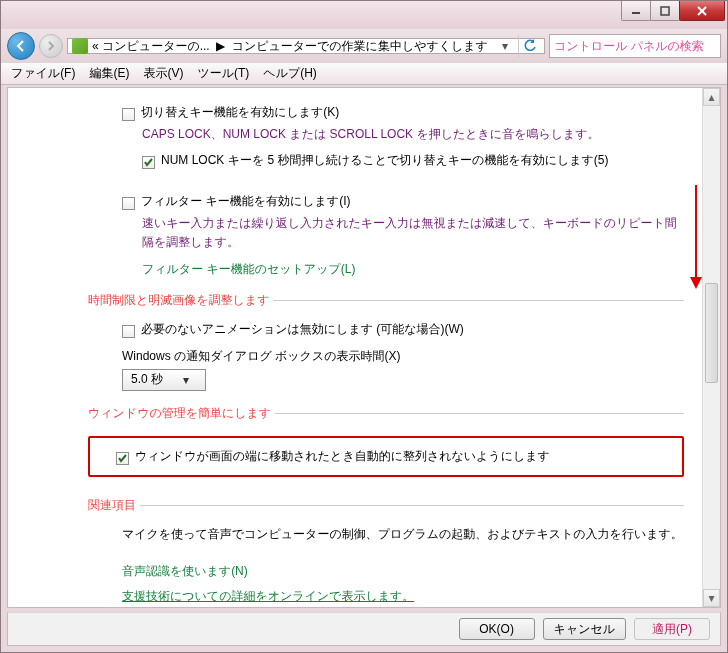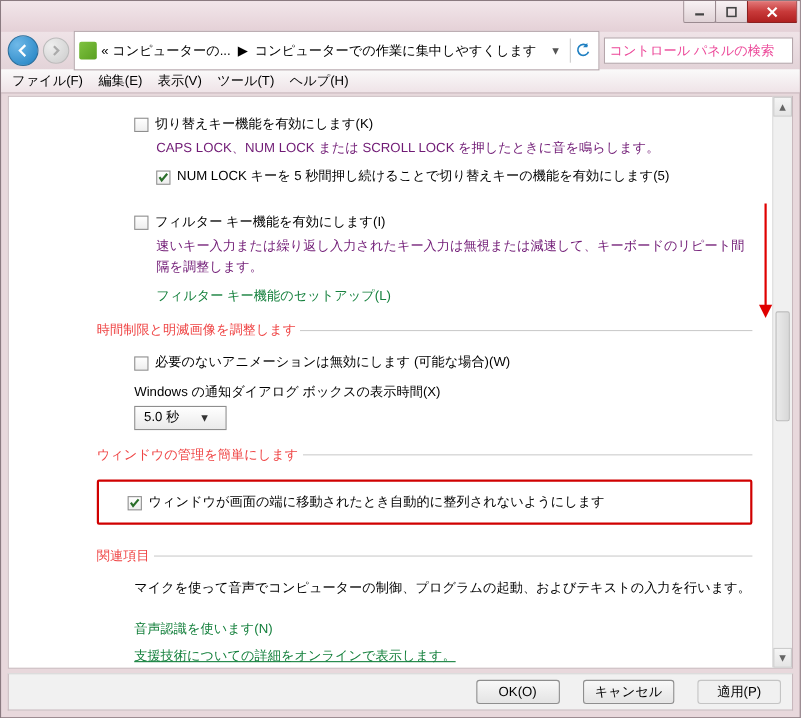--- a/index.html
+++ b/index.html
@@ -64,21 +64,21 @@
     color:#fff;
   }
   .nav-fwd {
     width:24px;height:24px;
     background: radial-gradient(circle at 30% 30%, #eee, #ccc);
     border-color:#bbb;
     color:#aaa;
   }
   .addr {
     flex: 1;
-    height: 36px;
+    height: 16px;
     background: #fff;
     border: 1px solid #b5a6ab;
     display:flex; align-items:center;
     padding: 0 4px;
     gap: 4px;
   }
   .addr-icon {
     width:16px;height:16px;
     background: linear-gradient(135deg,#7fc241,#5aa020);
     border-radius:2px;
@@ -164,21 +164,21 @@
   .annot-arrow .head {
     position:absolute; left:-4px; top:92px;
     width:0;height:0;
     border-left:6px solid transparent;
     border-right:6px solid transparent;
     border-top:12px solid #e00000;
   }
 
   
   .chk-row {
-    display:flex; align-items:center; gap:6px;
+    display:flex; align-items:flex-end; gap:6px;
     margin: 4px 0;
   }
   .chk {
     width:13px;height:13px;
     border:1px solid #8e8e8e;
     background:linear-gradient(#fff,#eee);
     flex-shrink:0;
     margin-top:2px;
     display:flex;align-items:center;justify-content:center;
   }
@@ -222,32 +222,32 @@
 
   
   .footer {
     position:absolute;
     left:6px; right:6px; bottom:6px;
     height:34px;
     background:#f1f1f1;
     border:1px solid #c8b8bd;
     border-top:1px solid #d8d8d8;
     display:flex; justify-content:flex-end; align-items:center;
-    gap:21px; padding-right:10px;
+    gap:8px; padding-right:10px;
   }
   .btn {
     min-width:76px; height:22px;
     border:1px solid #8e8e8e;
     background:linear-gradient(#f8f8f8,#e4e4e4);
     padding: 0 10px;
     display:flex;align-items:center;justify-content:center;
     border-radius:3px;
     color:#000;
   }
-  .btn.disabled { color:#000000; border-color:#c4c4c4; background:#f0f0f0; }
+  .btn.disabled { color:#be185d; border-color:#c4c4c4; background:#f0f0f0; }
 </style>
 </head>
 <body>
 
 <div class="window">
 
   <div class="titlebar">
     <div class="win-btn">
       <svg width="10" height="10">
           <line x1="1" y1="7" x2="9" y2="7" stroke="#444" stroke-width="2"></line>

